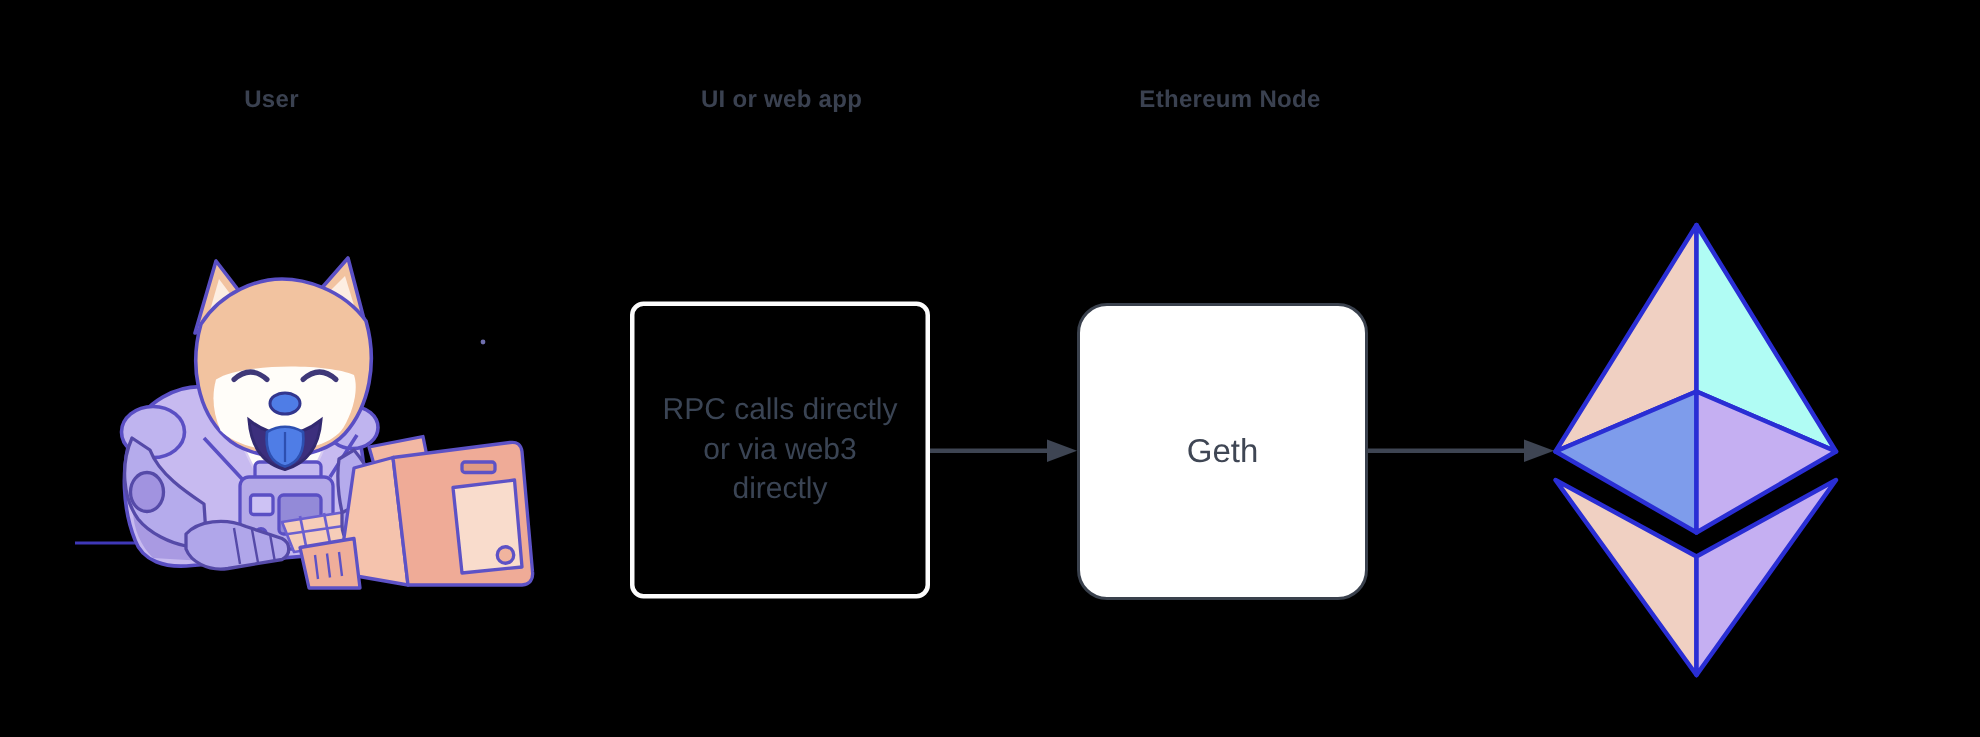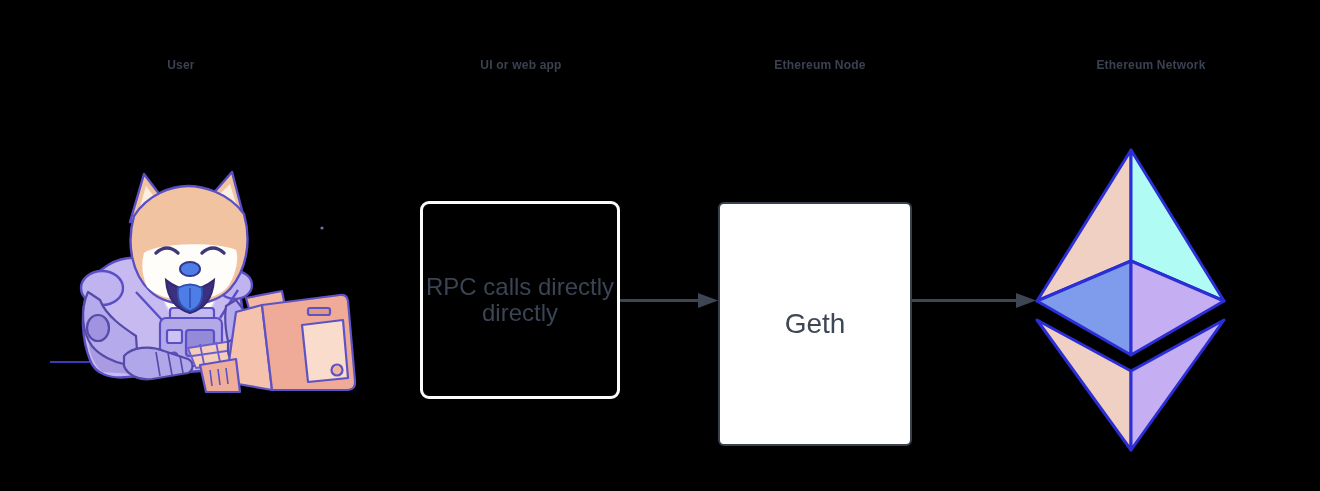--- a/index.html
+++ b/index.html
@@ -1,49 +1,48 @@
 <!DOCTYPE html>
 <html><head>
 <meta charset="utf-8">
 <style>
   html,body{margin:0;padding:0;background:#000;}
   body{width:1320px;height:491px;position:relative;overflow:hidden;
        font-family:"Liberation Sans","DejaVu Sans",sans-serif;}
   .stage{position:absolute;left:0;top:0;width:1320px;height:491px;background:#000;}
 
   .col-label{position:absolute;top:58px;transform:translateX(-50%);
-             color:#3a4150;font-weight:bold;font-size:12px;letter-spacing:.2px;
+             color:#3a4150;font-weight:bold;font-size:16px;letter-spacing:.2px;
              white-space:nowrap;}
   .lbl-user{left:181px;}
   .lbl-ui{left:521px;}
   .lbl-node{left:820px;}
   .lbl-network{left:1151px;}
 
   .rpc-box{position:absolute;left:420px;top:201px;width:200px;height:198px;
            box-sizing:border-box;border:3px solid #fbfbfb;border-radius:9px;
            background:transparent;display:flex;flex-direction:column;
            justify-content:center;align-items:center;text-align:center;
-           color:#3a4454;font-size:24px;line-height:26.5px;}
-  .geth-box{position:absolute;left:718px;top:202px;width:194px;height:244px;
+           color:#3a4454;font-size:20px;line-height:26.5px;}
+  .geth-box{position:absolute;left:718px;top:202px;width:194px;height:198px;
            box-sizing:border-box;background:#ffffff;border:2px solid #3a414d;
-           border-radius:6px;display:flex;justify-content:center;align-items:center;
-           color:#3f4654;font-size:28px;}
+           border-radius:20px;display:flex;justify-content:center;align-items:center;
+           color:#3f4654;font-size:22px;}
   .overlay-svg{position:absolute;left:0;top:0;pointer-events:none;}
   .illu-svg{position:absolute;left:40px;top:160px;}
   .eth-svg{position:absolute;left:1027px;top:138px;}
 </style>
 </head>
 <body>
 
 <div class="stage">
 
   <div class="col-label lbl-user">User</div>
   <div class="col-label lbl-node">Ethereum Node</div>
   <div class="col-label lbl-ui">UI or web app</div>
-  <div class="col-label lbl-network">Ethereum Network</div>
 
   <svg class="illu-svg" width="330" height="245" viewBox="0 0 330 245">
 
     <line x1="10" y1="202" x2="78" y2="202" stroke="#3f38b8" stroke-width="2"></line>
 
     <circle cx="282" cy="68" r="1.6" fill="#6f6fae"></circle>
 
     <g stroke="#5a4fc4" stroke-width="2.4" stroke-linejoin="round">
       <path d="M98,98 C78,96 56,108 48,128 C40,152 42,180 50,200 C55,214 70,219 88,217 L184,209
                C195,207 200,197 201,185 C205,160 203,140 196,122 C189,104 170,96 152,94 Z" fill="#c7baf0"></path>
@@ -109,20 +108,21 @@
       <polygon points="262,165 303,160 308,218 268,222" fill="#f9dccc"></polygon>
       <rect x="268" y="148" width="22" height="7" rx="2" fill="#e09a84"></rect>
       <circle cx="297" cy="210" r="5.5" fill="#f0b49e"></circle>
       <polygon points="160,205 196,199 200,232 166,232" fill="#efae9a"></polygon>
       <path d="M170,210 L172,226 M178,209 L180,225 M186,208 L188,224" fill="none" stroke-width="1.6"></path>
     </g>
   </svg>
 
   <div class="rpc-box">
     <div>RPC calls directly</div>
+    <div>or via web3</div>
     <div>directly</div>
   </div>
 
   <div class="geth-box">
     <span>Geth</span>
   </div>
 
   <svg class="overlay-svg" width="1320" height="491" viewBox="0 0 1320 491">
     <g>
       <line x1="620" y1="300.5" x2="699" y2="300.5" stroke="#3e4553" stroke-width="3"></line>

